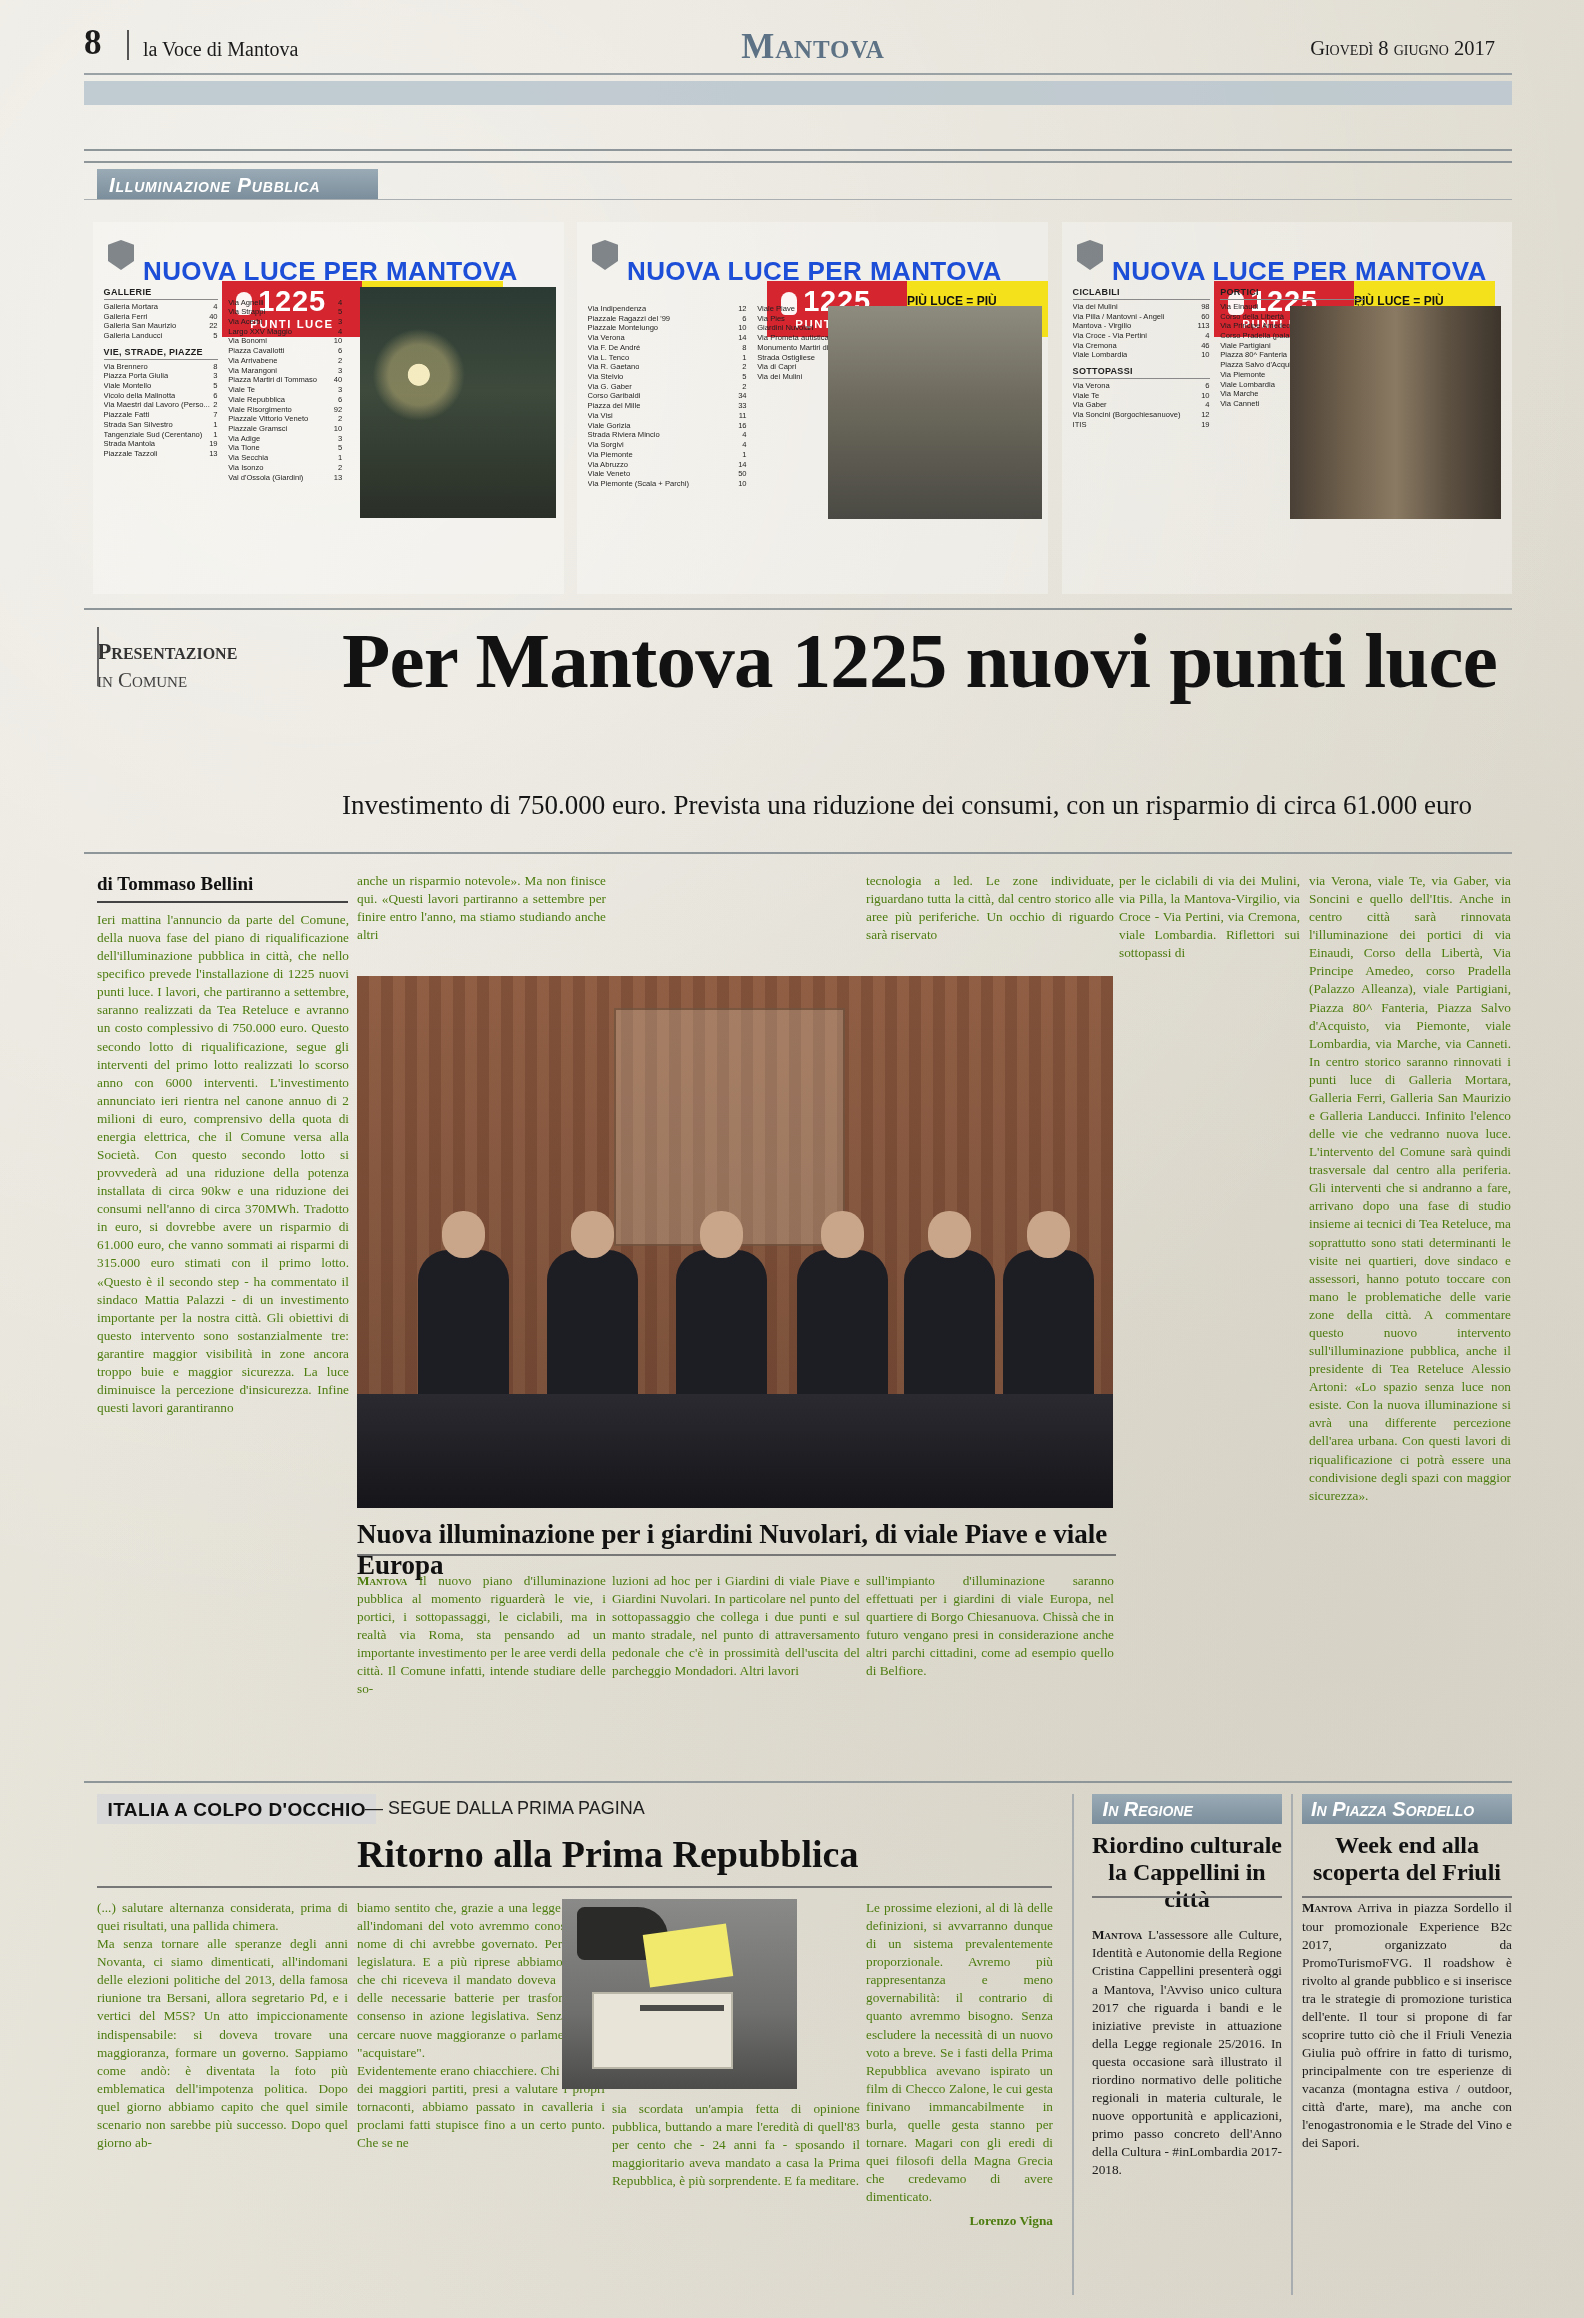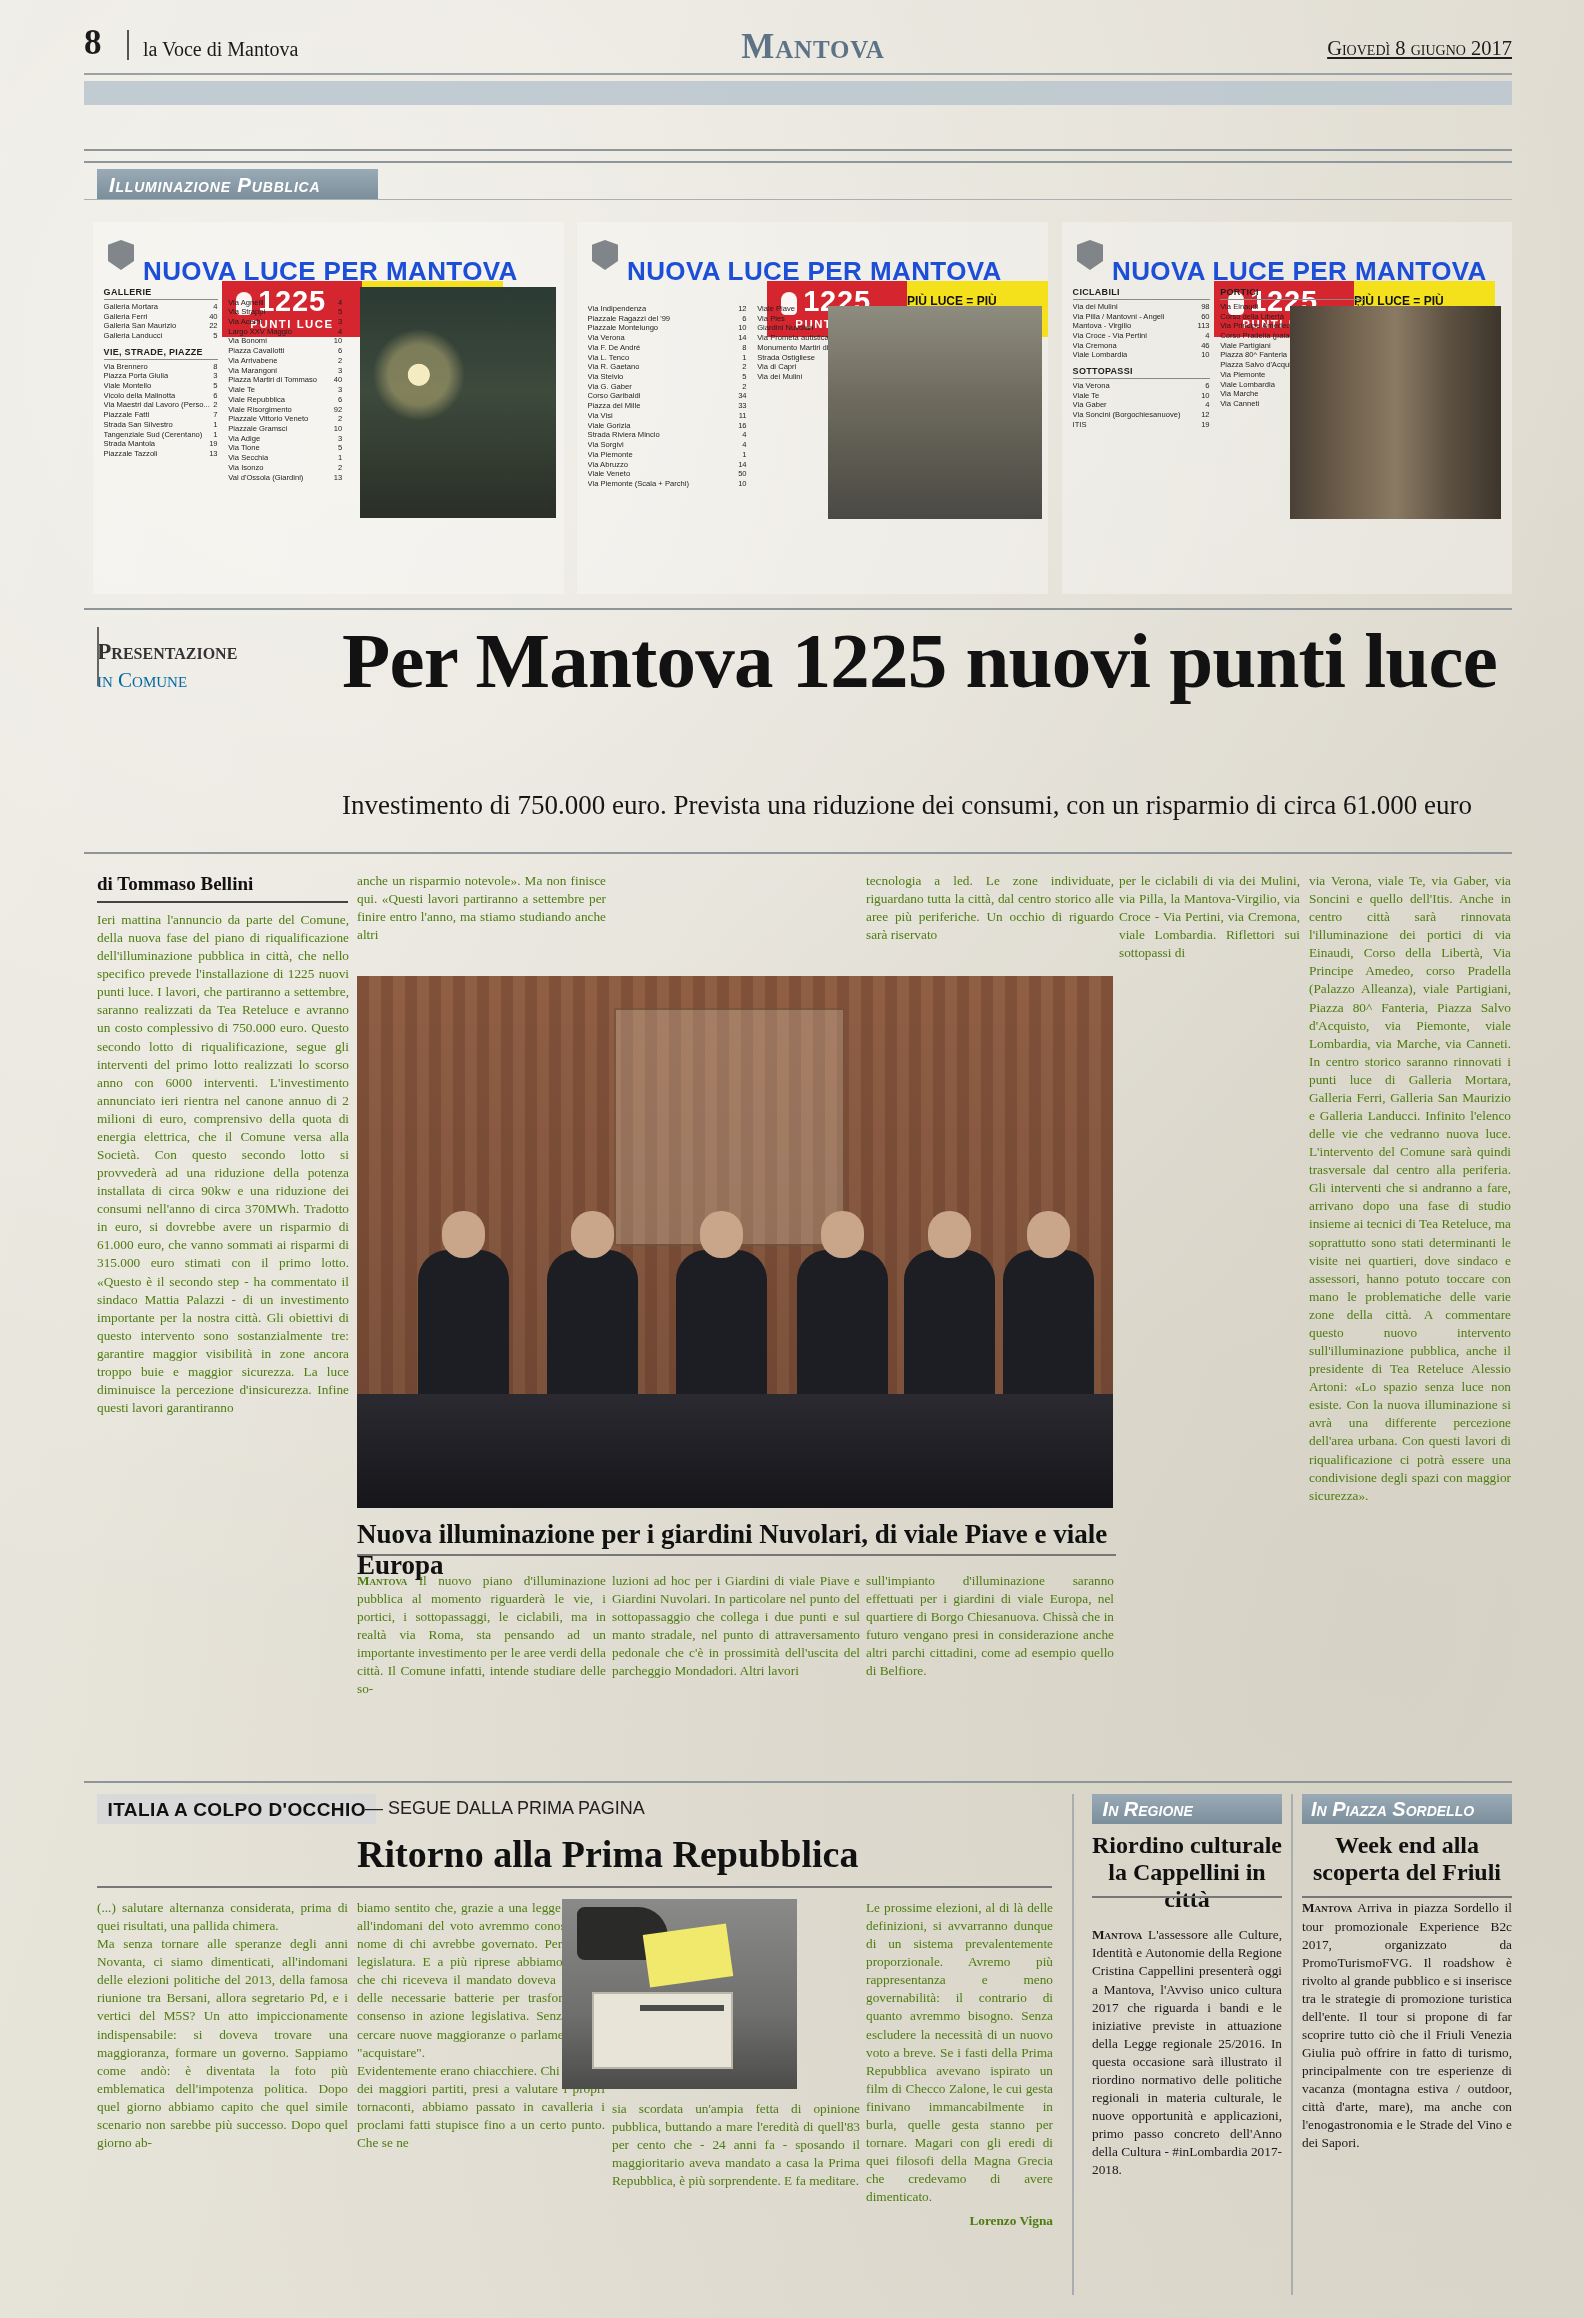--- a/index.html
+++ b/index.html
@@ -31,21 +31,21 @@
   }
   .folio-rule{position:absolute;left:43px;top:13.7px;width:1.5px;height:30px;background:#555;}
   .testata{
     position:absolute;left:59px;top:21px;font-size:20px;color:#1b1b1b;font-family:"Liberation Serif",serif;
   }
   .section-title{
     position:absolute;left:577px;top:10.6px;width:304px;text-align:center;
     font-variant:small-caps;font-weight:bold;font-size:35px;color:#5d7385;letter-spacing:0.8px;
   }
   .date{
-    position:absolute;right:0;top:20px;font-variant:small-caps;font-size:20.5px;color:#1b1b1b;text-decoration:underline;
+    position:absolute;right:17px;top:20px;font-variant:small-caps;font-size:20.5px;color:#1b1b1b;
   }
   .hdr-rule{position:absolute;left:84px;top:73px;width:1428px;height:2.3px;background:#9aa2a6;}
   .hdr-band{position:absolute;left:84px;top:81px;width:1428px;height:24px;background:#b9c6ce;opacity:.85;}
   .hdr-rule2{position:absolute;left:84px;top:149px;width:1428px;height:1.5px;background:#8e969a;}
 
   
   .ip-label{
     position:absolute;left:97px;top:169px;width:281px;height:30px;
     background:linear-gradient(180deg,#9aabb6,#7b8e9b);
     color:#fff;font-weight:bold;font-style:italic;font-variant:small-caps;
@@ -108,21 +108,21 @@
     background:linear-gradient(180deg,#8e8c7e 0%,#6d6a5d 45%,#4a4943 100%);
   }
   .ph-portico{
     background:linear-gradient(90deg,#4a4036 0%,#6d5e4b 25%,#8a7a63 50%,#5d5142 75%,#3d352c 100%);
   }
 
   
   .pres-rule{position:absolute;left:84px;top:608px;width:1428px;height:1.5px;background:#8e969a;}
   .pres-box{position:absolute;left:97px;top:638px;width:228px;}
   .pres-box .l1{font-variant:small-caps;font-weight:bold;font-size:23.5px;color:#333;}
-  .pres-box .l2{font-variant:small-caps;font-size:21px;color:#0369a1;margin-top:3px;}
+  .pres-box .l2{font-variant:small-caps;font-size:21px;color:#404040;margin-top:3px;}
   .pres-box .vrule{position:absolute;left:0;top:-10.6px;width:1.5px;height:59px;background:#666;}
   .headline{
     position:absolute;left:342px;top:621px;width:1170px;
     font-weight:bold;font-size:79px;line-height:1;color:#121212;letter-spacing:-0.8px;
     font-family:"Liberation Serif",serif;
   }
   .subhead{
     position:absolute;left:342px;top:790px;width:1170px;
     font-size:27px;color:#161616;line-height:1.15;
   }

